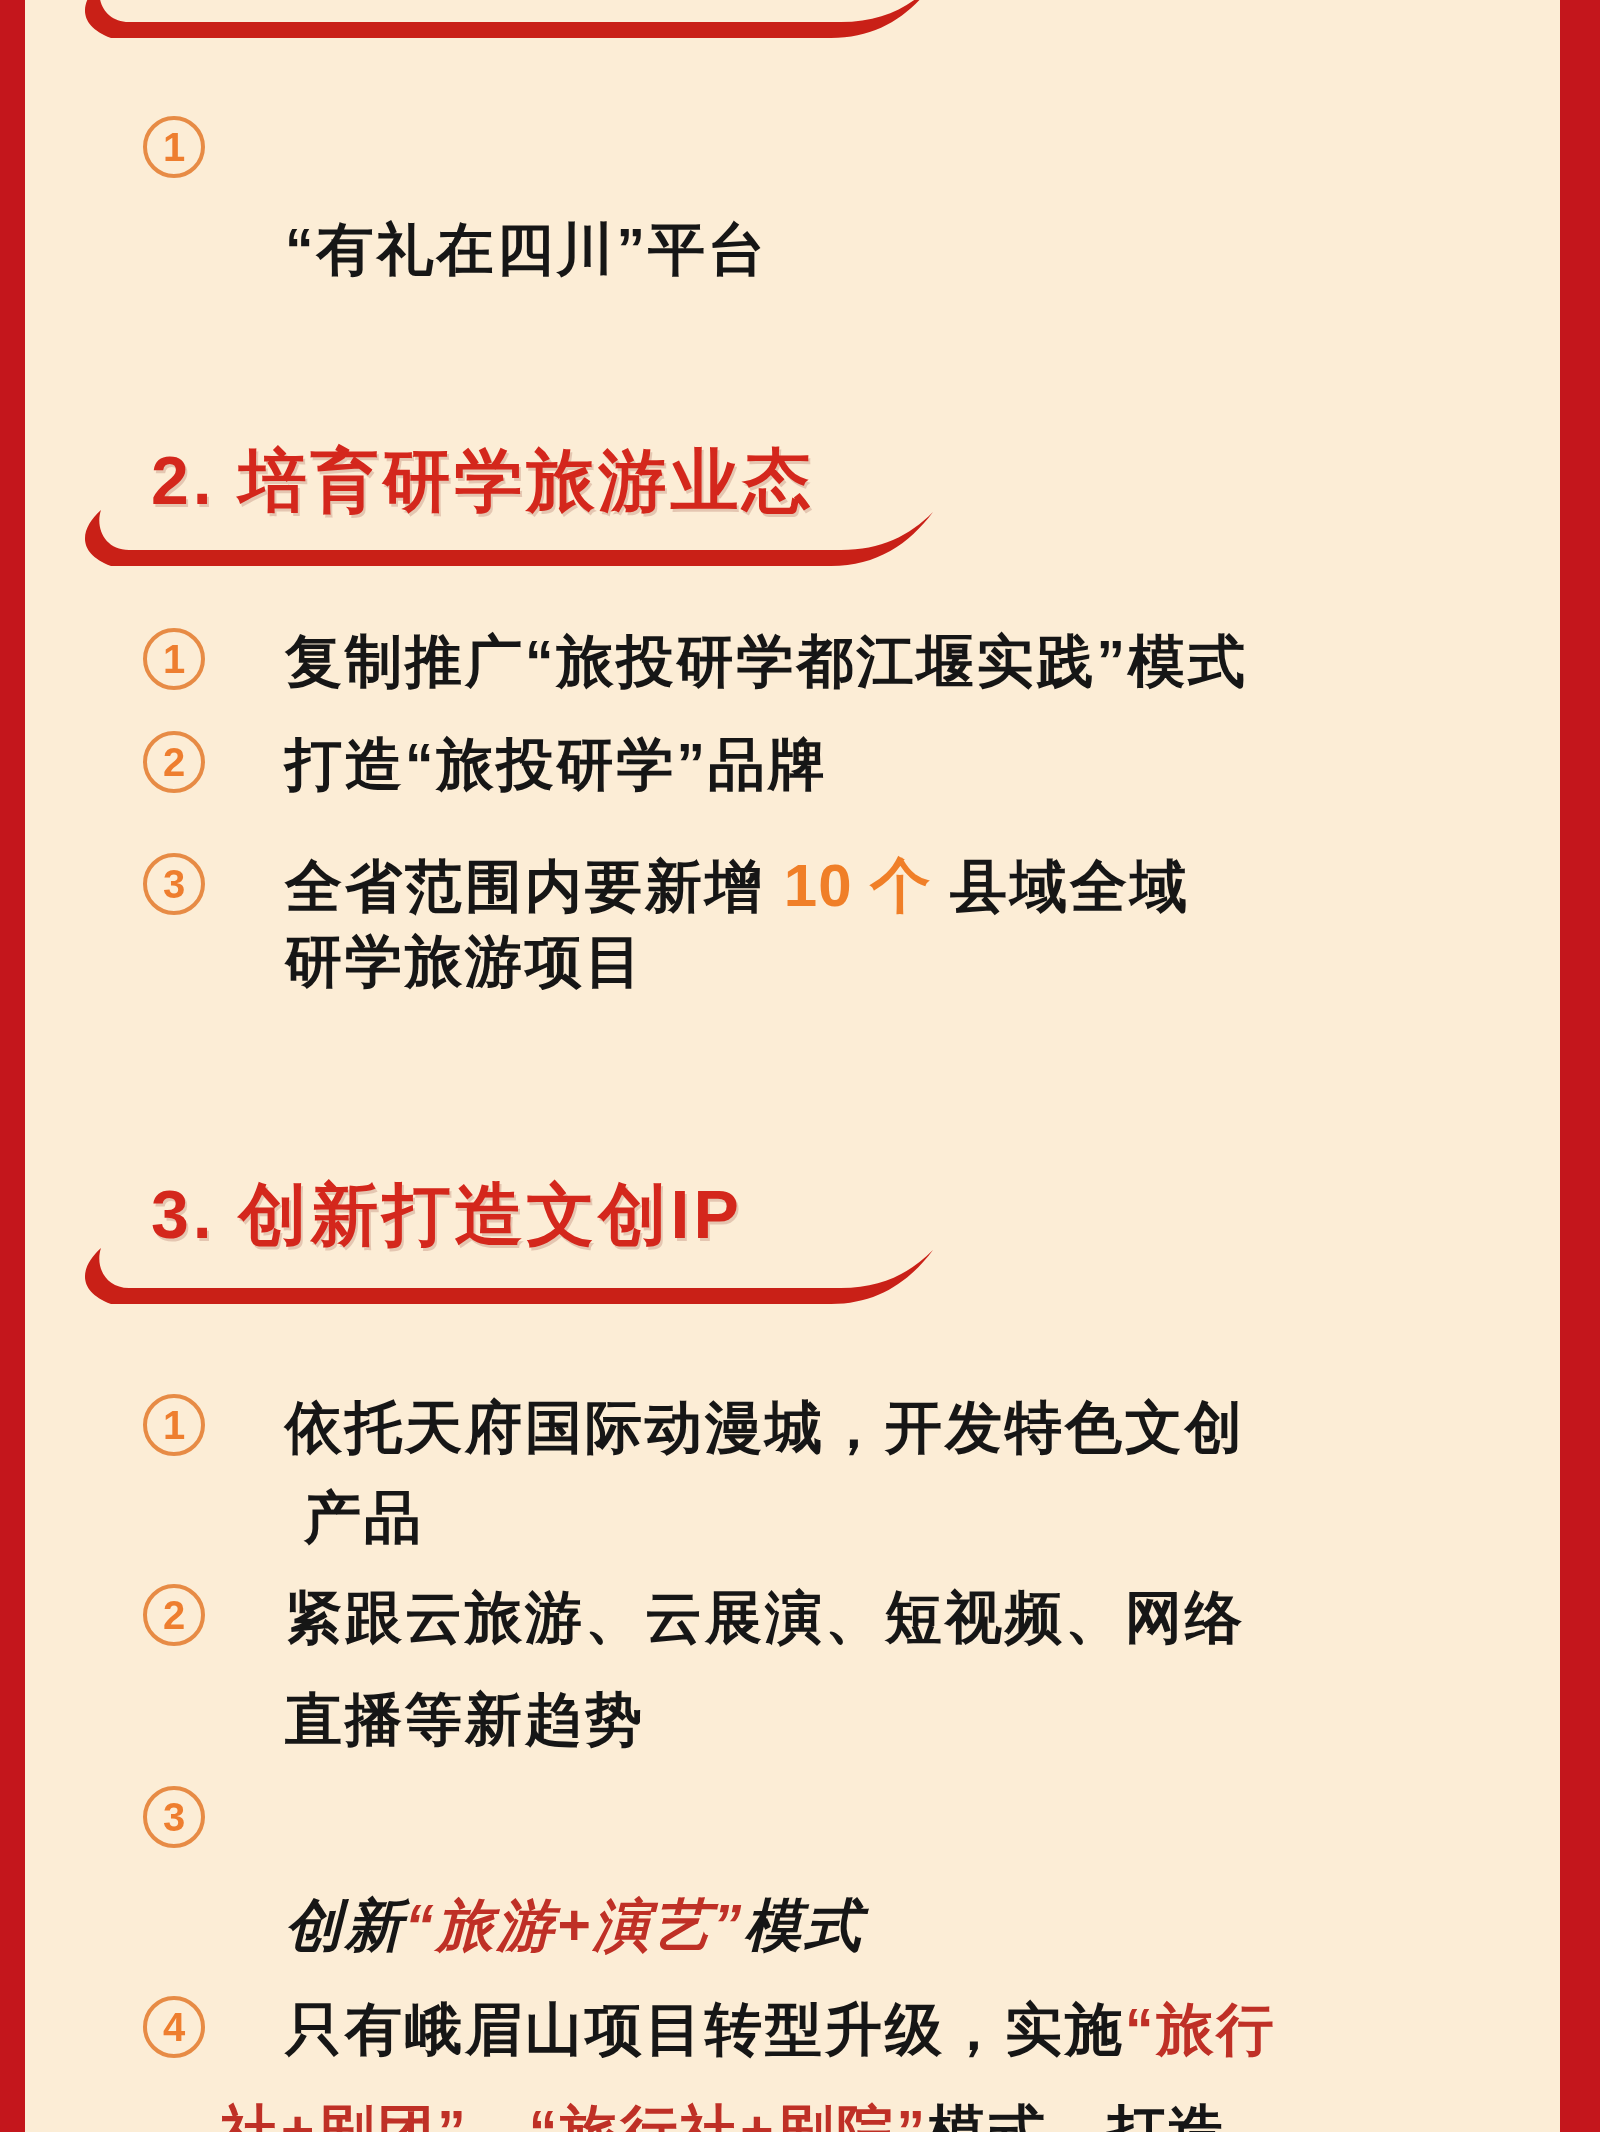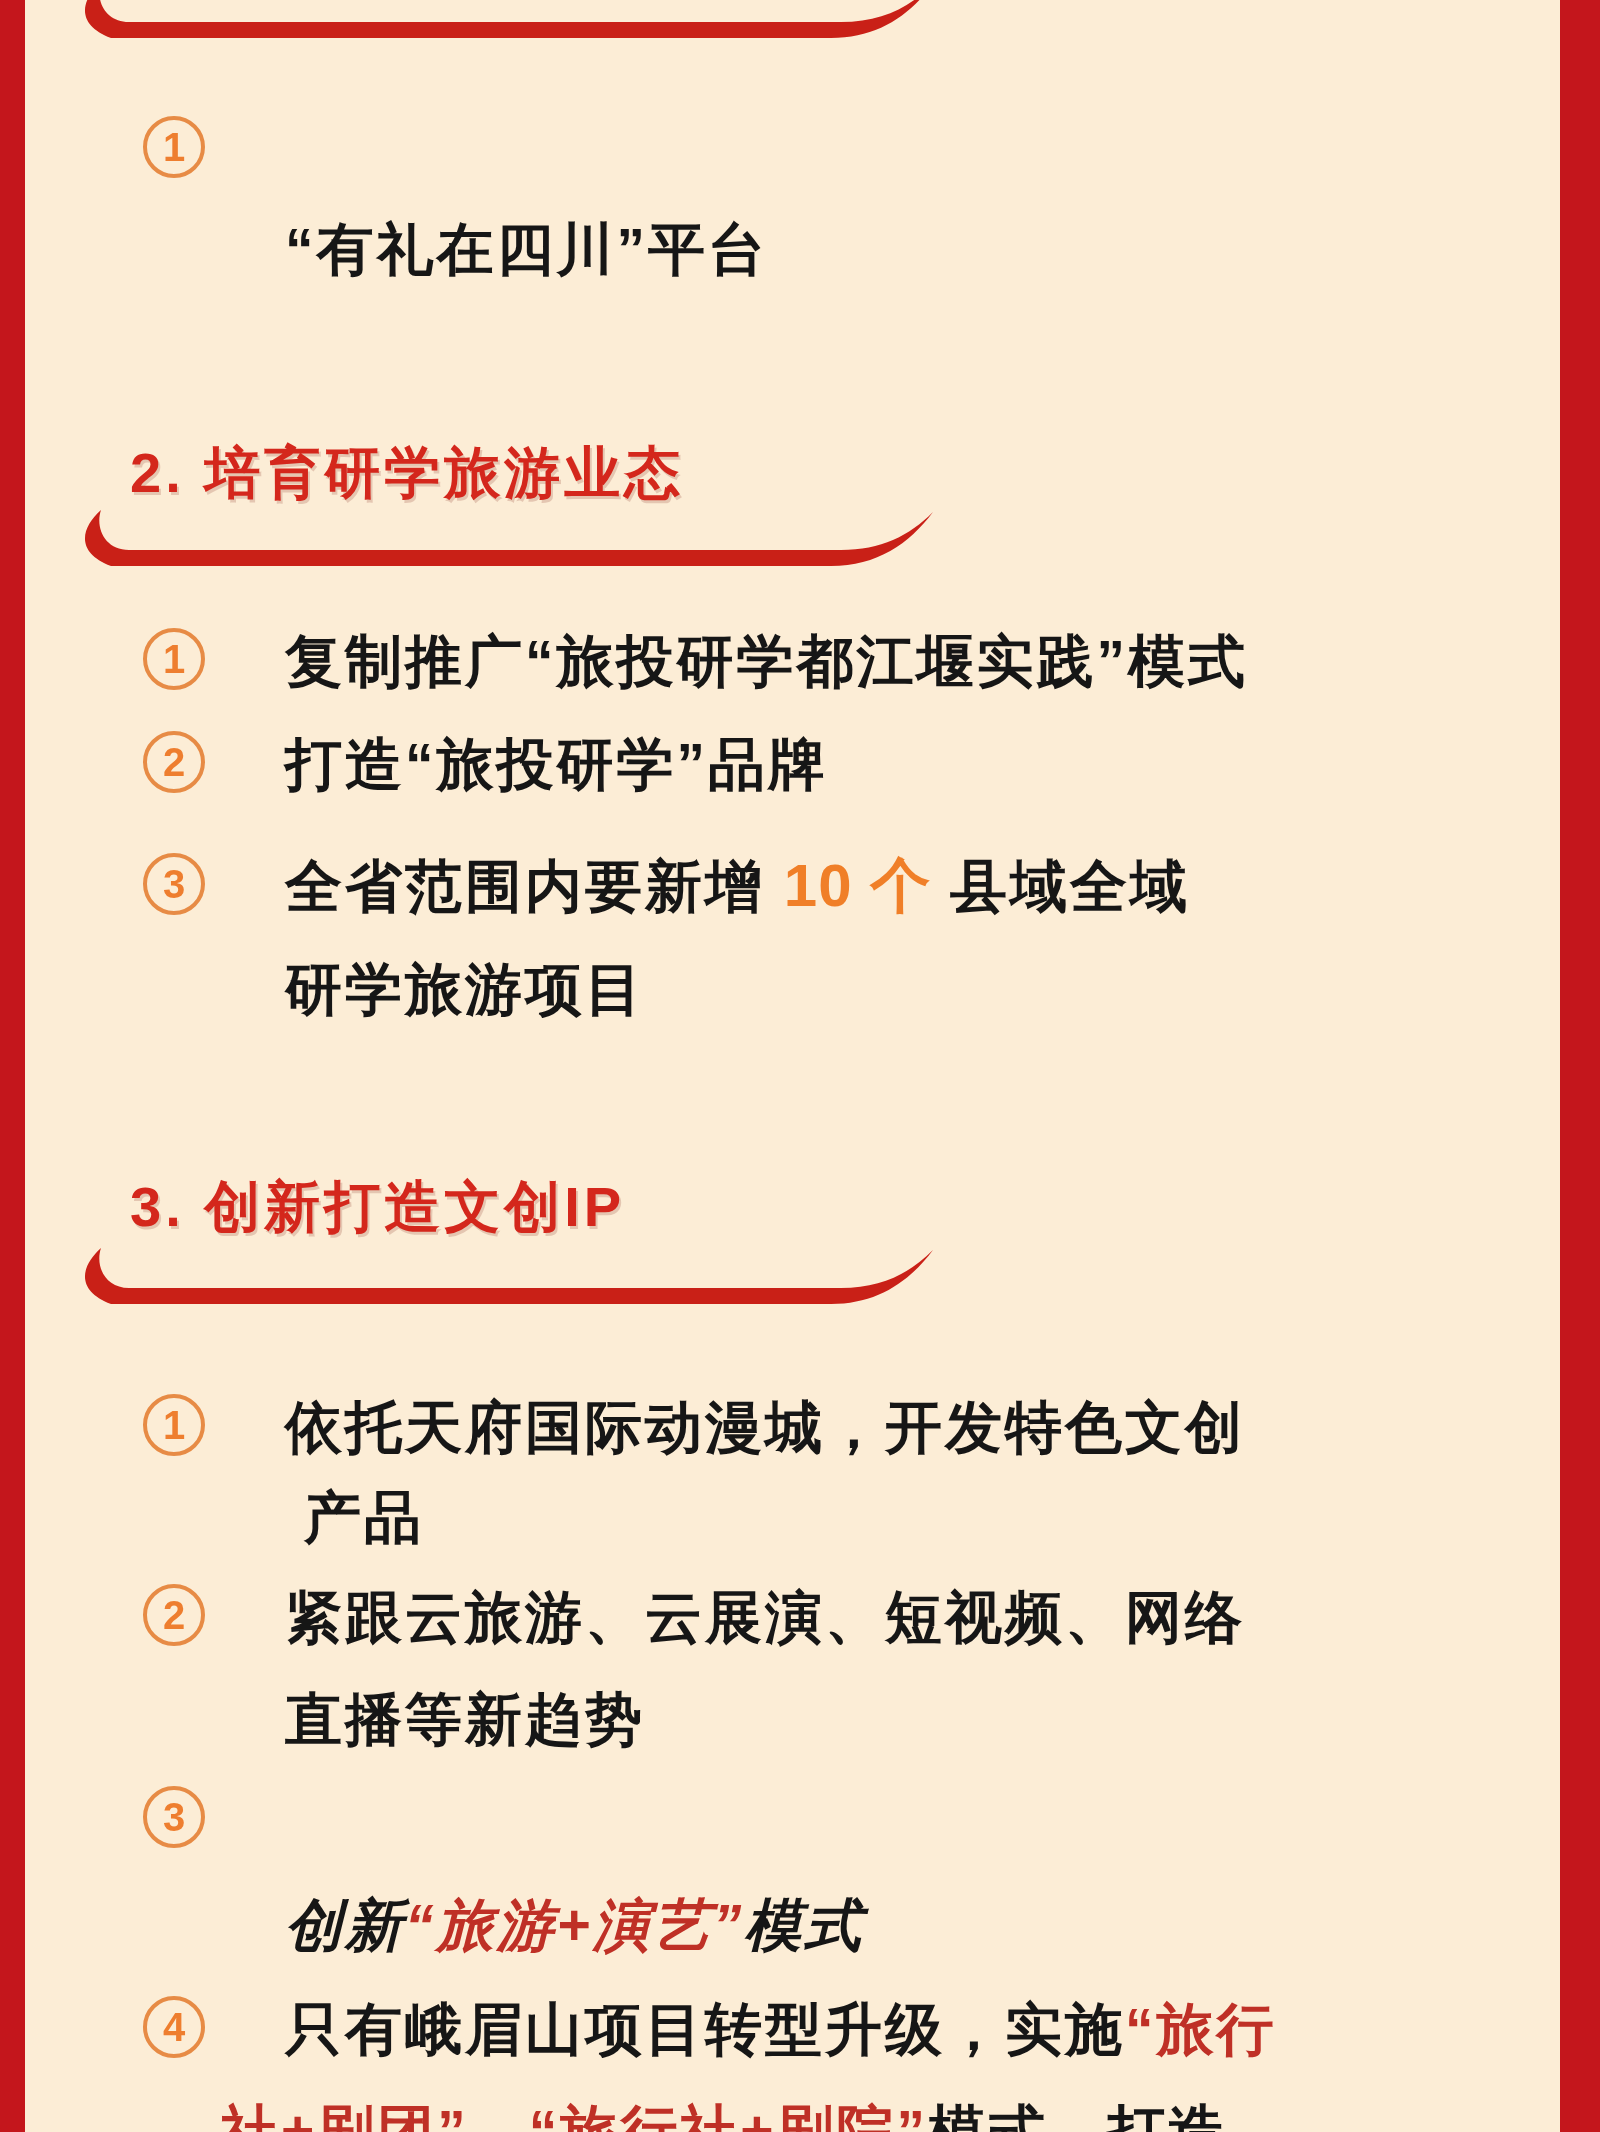--- a/index.html
+++ b/index.html
@@ -13,21 +13,21 @@
     background:var(--bg);
     font-family:"Liberation Sans","DejaVu Sans",sans-serif;
   }
   .side-bar{position:absolute;top:0;bottom:0;background:var(--bar-red);}
   .side-bar.left{left:0;width:25px;}
   .side-bar.right{right:0;width:40px;}
   .content{position:absolute;left:25px;right:40px;top:0;bottom:0;}
   .swoosh{position:absolute;left:46px;width:870px;height:64px;}
   .swoosh svg{display:block;width:100%;height:100%;}
   .sec-header{
-    position:absolute;left:105px;font-size:56px;font-weight:900;color:var(--header-red);
+    position:absolute;left:126px;font-size:68px;font-weight:900;color:var(--header-red);
     letter-spacing:4px;white-space:nowrap;text-shadow:2px 3px 0 rgba(120,20,10,0.18);
   }
   .row{position:absolute;left:0;right:0;height:66px;}
   .num-badge{
     position:absolute;left:118px;top:-2px;width:54px;height:54px;border:4px solid var(--ring-orange);
     border-radius:50%;display:flex;align-items:center;justify-content:center;background:transparent;
   }
   .num-badge span{font-size:40px;font-weight:800;color:var(--num-orange);line-height:1;}
   .line{
     position:absolute;left:260px;top:0;white-space:nowrap;font-size:57px;line-height:62px;
@@ -73,21 +73,21 @@
         <span>2</span>
       </div>
       <div class="line"><span class="seg-normal">打造“旅投研学”品牌</span></div>
     </div>
     <div class="row" style="top: 855px;">
       <div class="num-badge">
         <span>3</span>
       </div>
       <div class="line"><span class="seg-normal">全省范围内要新增 </span><span class="seg-orange">10 个</span><span class="seg-normal"> 县域全域</span></div>
     </div>
-    <div class="row" style="top: 958px;">
+    <div class="row" style="top: 930px;">
       <div class="line"><span class="seg-normal">研学旅游项目</span></div>
     </div>
     <div class="sec-header" style="top: 1170px;">3. 创新打造文创IP</div>
     <div class="swoosh" style="top: 1248px;">
       <svg viewBox="0 0 870 64" preserveAspectRatio="none">
         <path d="M30,0 C10,18 4,42 40,56 L760,56 C806,56 838,34 862,2 C838,26 810,40 770,40 L58,40 C34,40 24,18 30,0 Z" fill="var(--swoosh-red)"></path>
       </svg>
     </div>
     <div class="row" style="top: 1396px;">
       <div class="num-badge">

